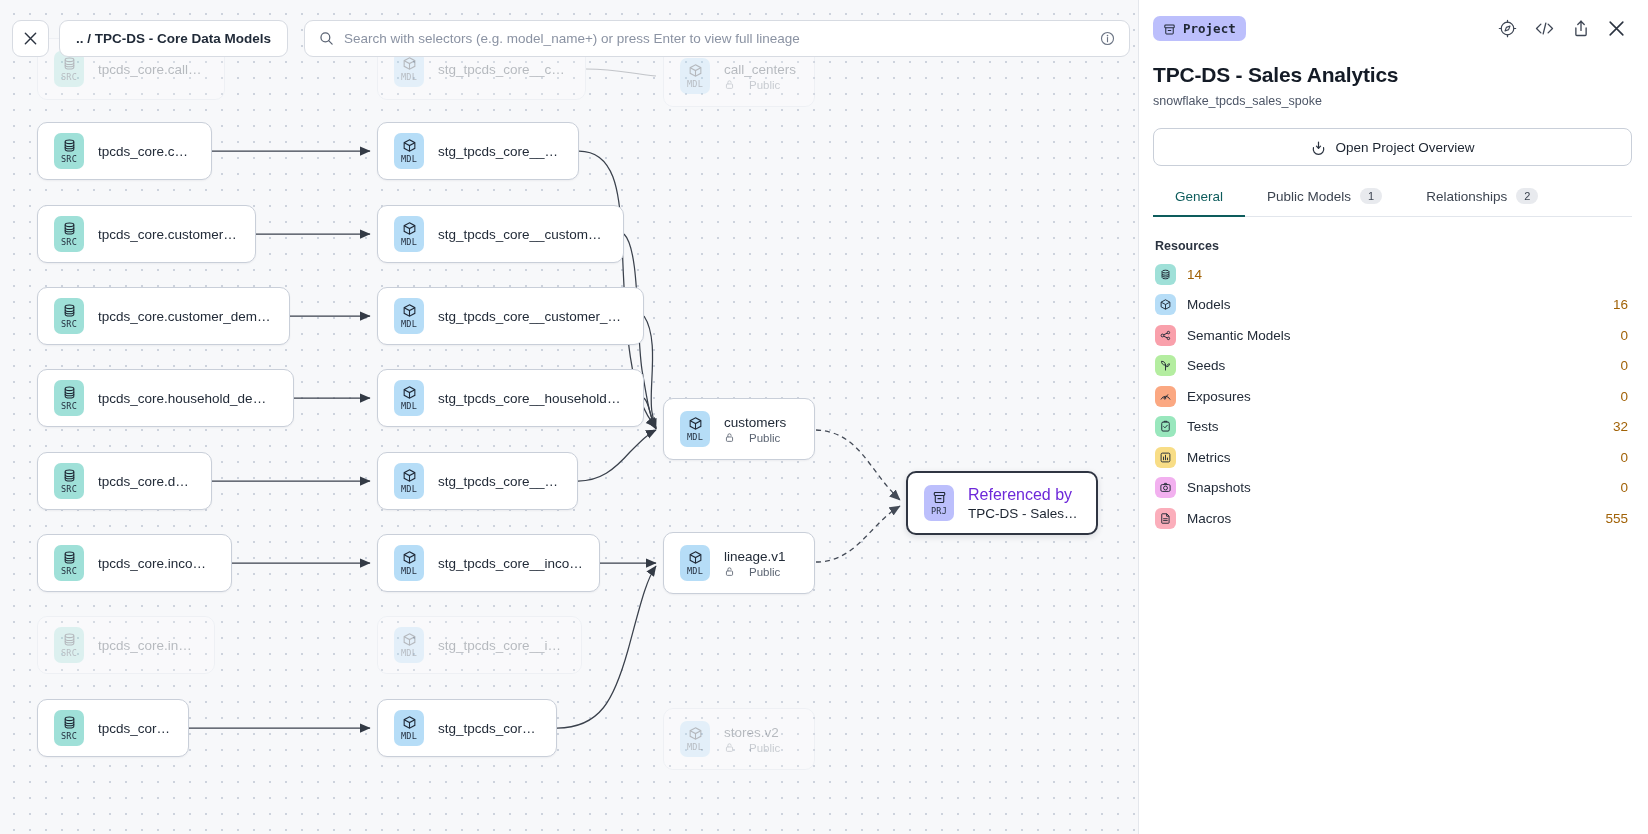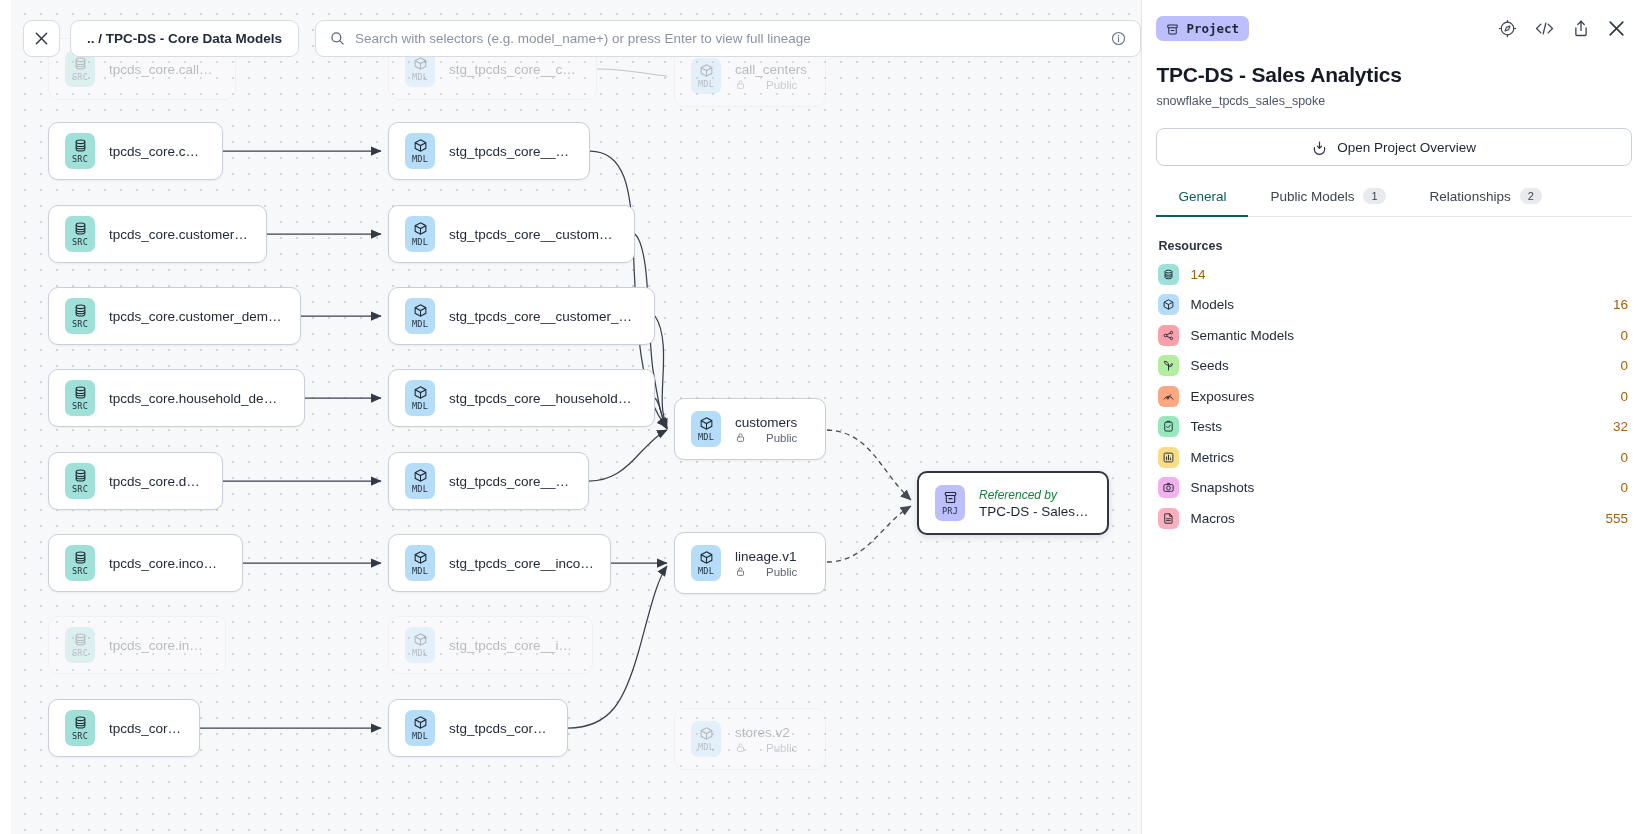--- a/index.html
+++ b/index.html
@@ -2,21 +2,21 @@
 <html><head>
 <meta charset="utf-8">
 <style>
   * { box-sizing: border-box; margin: 0; padding: 0; }
   html, body {
     width: 1648px; height: 834px;
     font-family: "Liberation Sans", sans-serif;
     background: #ffffff;
     overflow: hidden;
   }
-  #app { position: relative; width: 1648px; height: 834px; display: flex; padding-left: 11px; }
+  #app { position: relative; width: 1648px; height: 834px; display: flex; }
 
   
   .canvas-wrap {
     position: relative;
     width: 1139px; height: 834px;
     background-color: #f7f8fa;
     background-image: radial-gradient(#cdd3dd 1px, transparent 1px);
     background-size: 16px 16px;
     background-position: 6px 6px;
     overflow: hidden;
@@ -89,23 +89,23 @@
     font-family: "DejaVu Sans Mono", monospace;
     font-size: 8.5px; letter-spacing: .2px; color: #253040; margin-top: 1px;
   }
   .node-txt { display: flex; flex-direction: column; gap: 2px; min-width: 0; }
   .node-name {
     font-size: 13.5px; color: #222b38; white-space: nowrap;
     overflow: hidden; text-overflow: ellipsis;
   }
   .node-sub {
     font-size: 11.5px; color: #56607180; color: #5b6472;
-    display: flex; align-items: center; gap: 20px;
-  }
-  .node.prj .node-sub-top { font-size: 12px; color: #15803d; font-style: italic; }
+    display: flex; align-items: center; gap: 14px;
+  }
+  .node.prj .node-sub-top { font-size: 16px; color: #6d28d9; }
   .node.prj .node-name { font-size: 13.5px; color: #1c2430; }
 
   
   .panel {
     width: 509px; height: 834px; background: #fff;
     padding: 0 0 0 0; position: relative;
   }
   .panel-head {
     display: flex; align-items: center; justify-content: space-between;
     padding: 16px 22px 0 14px;

